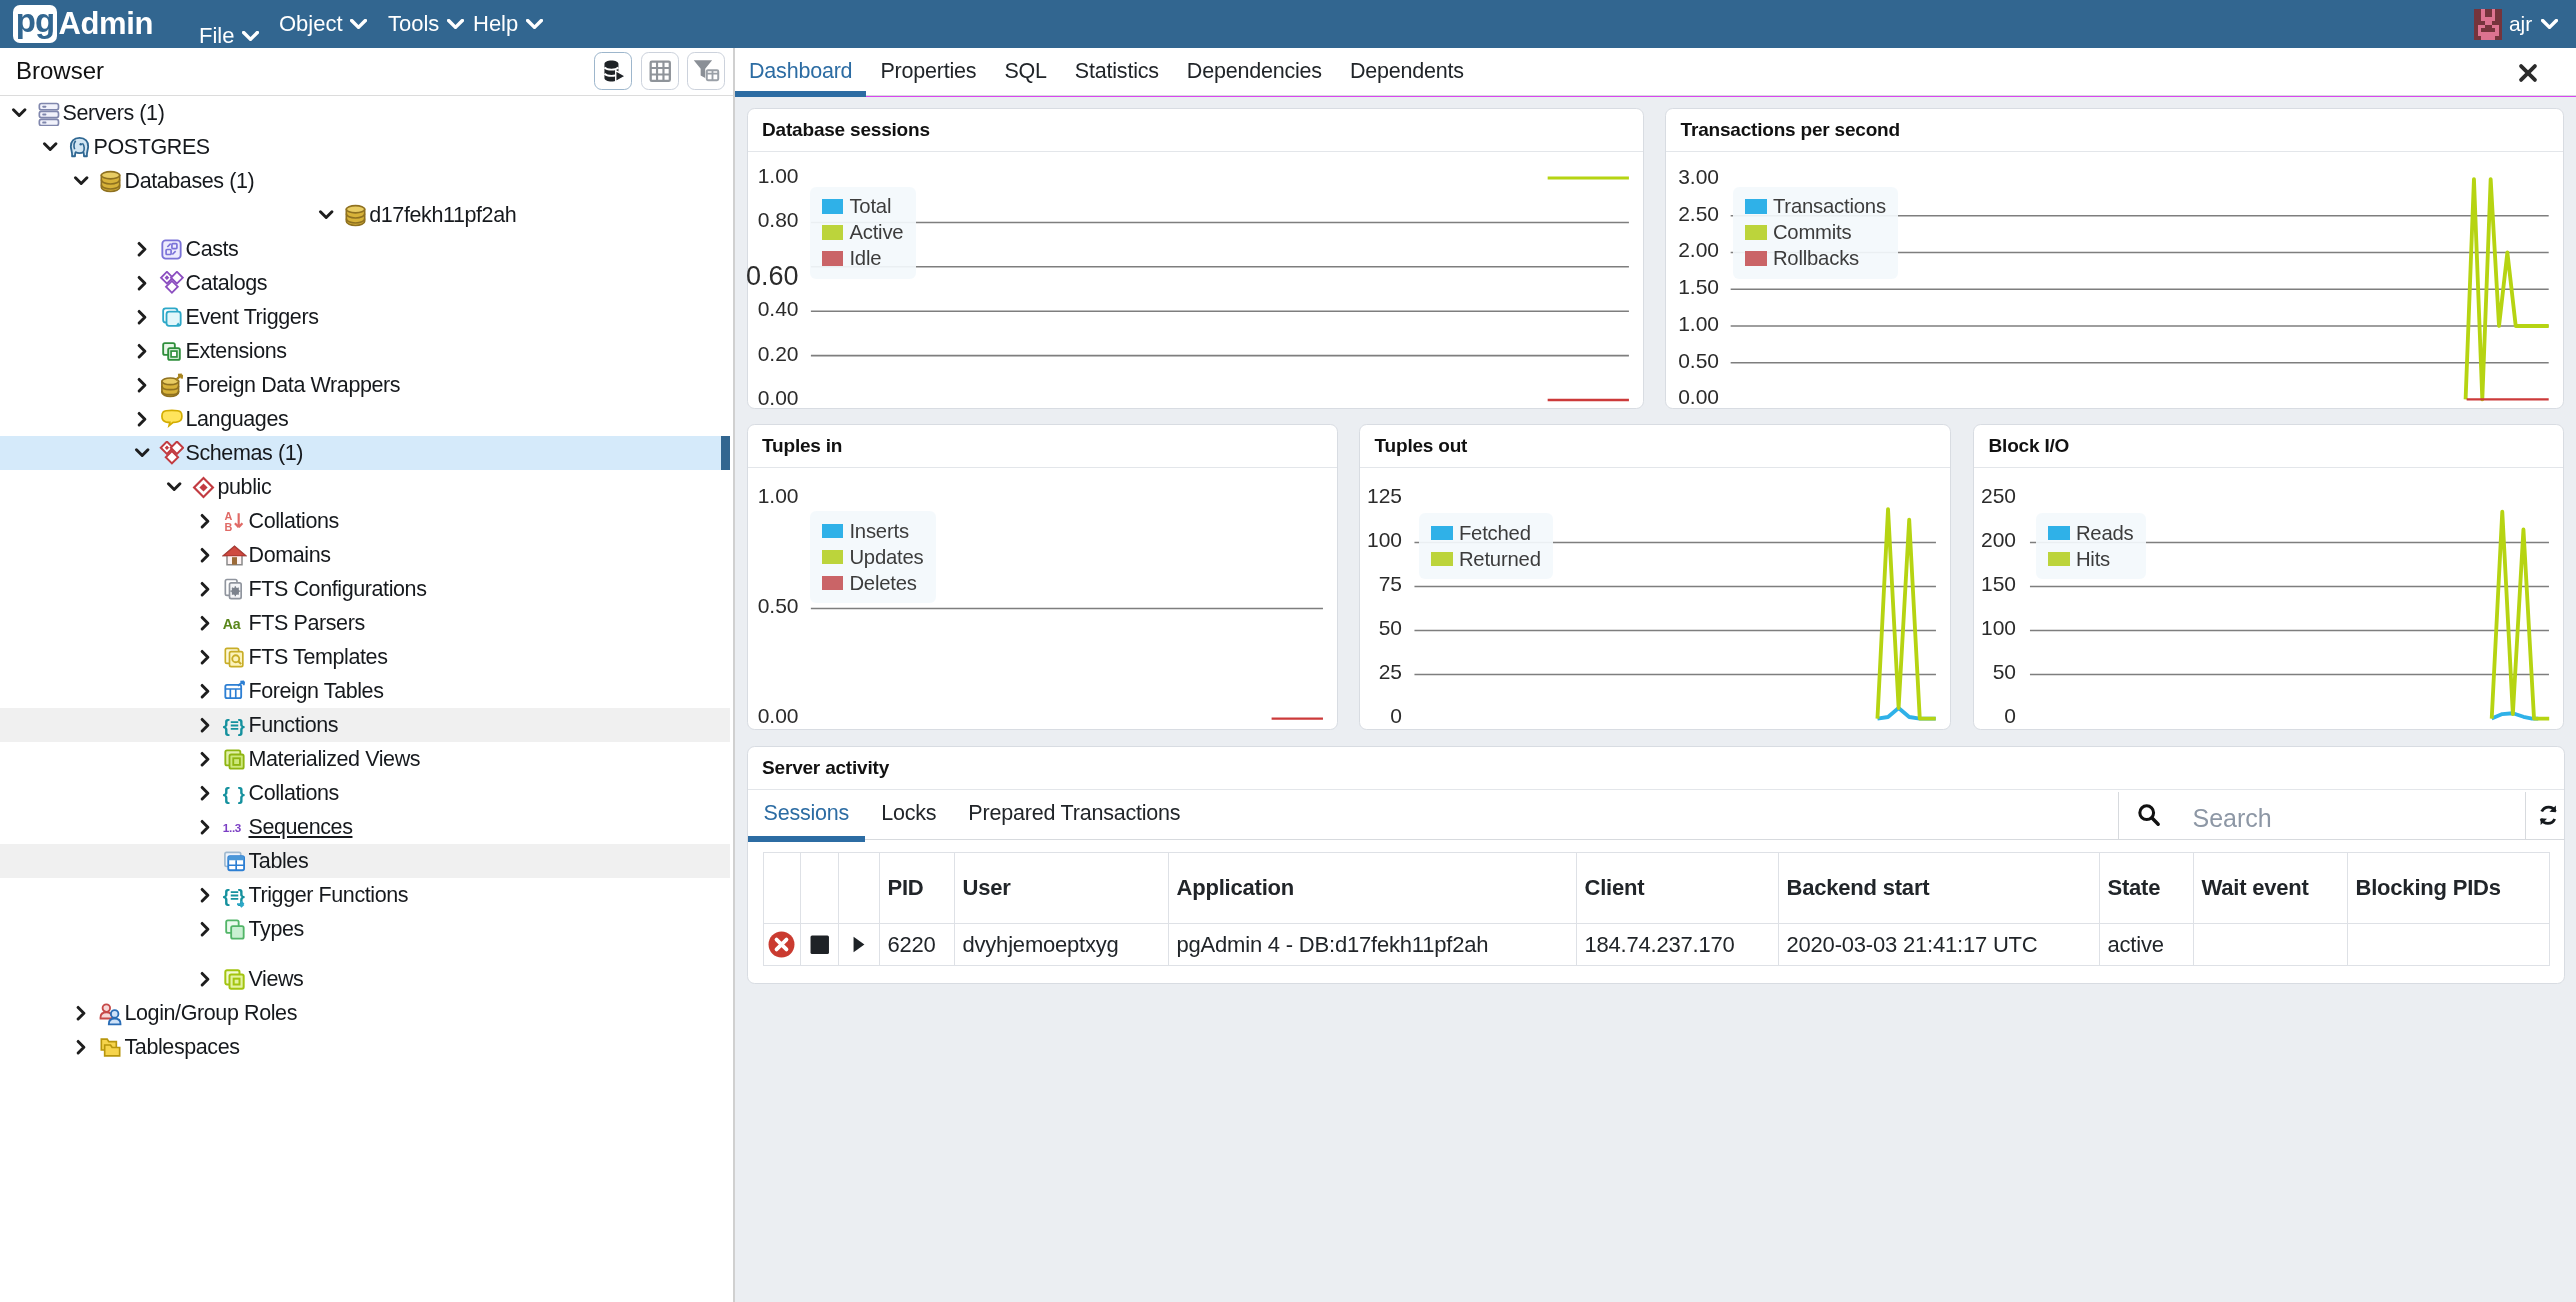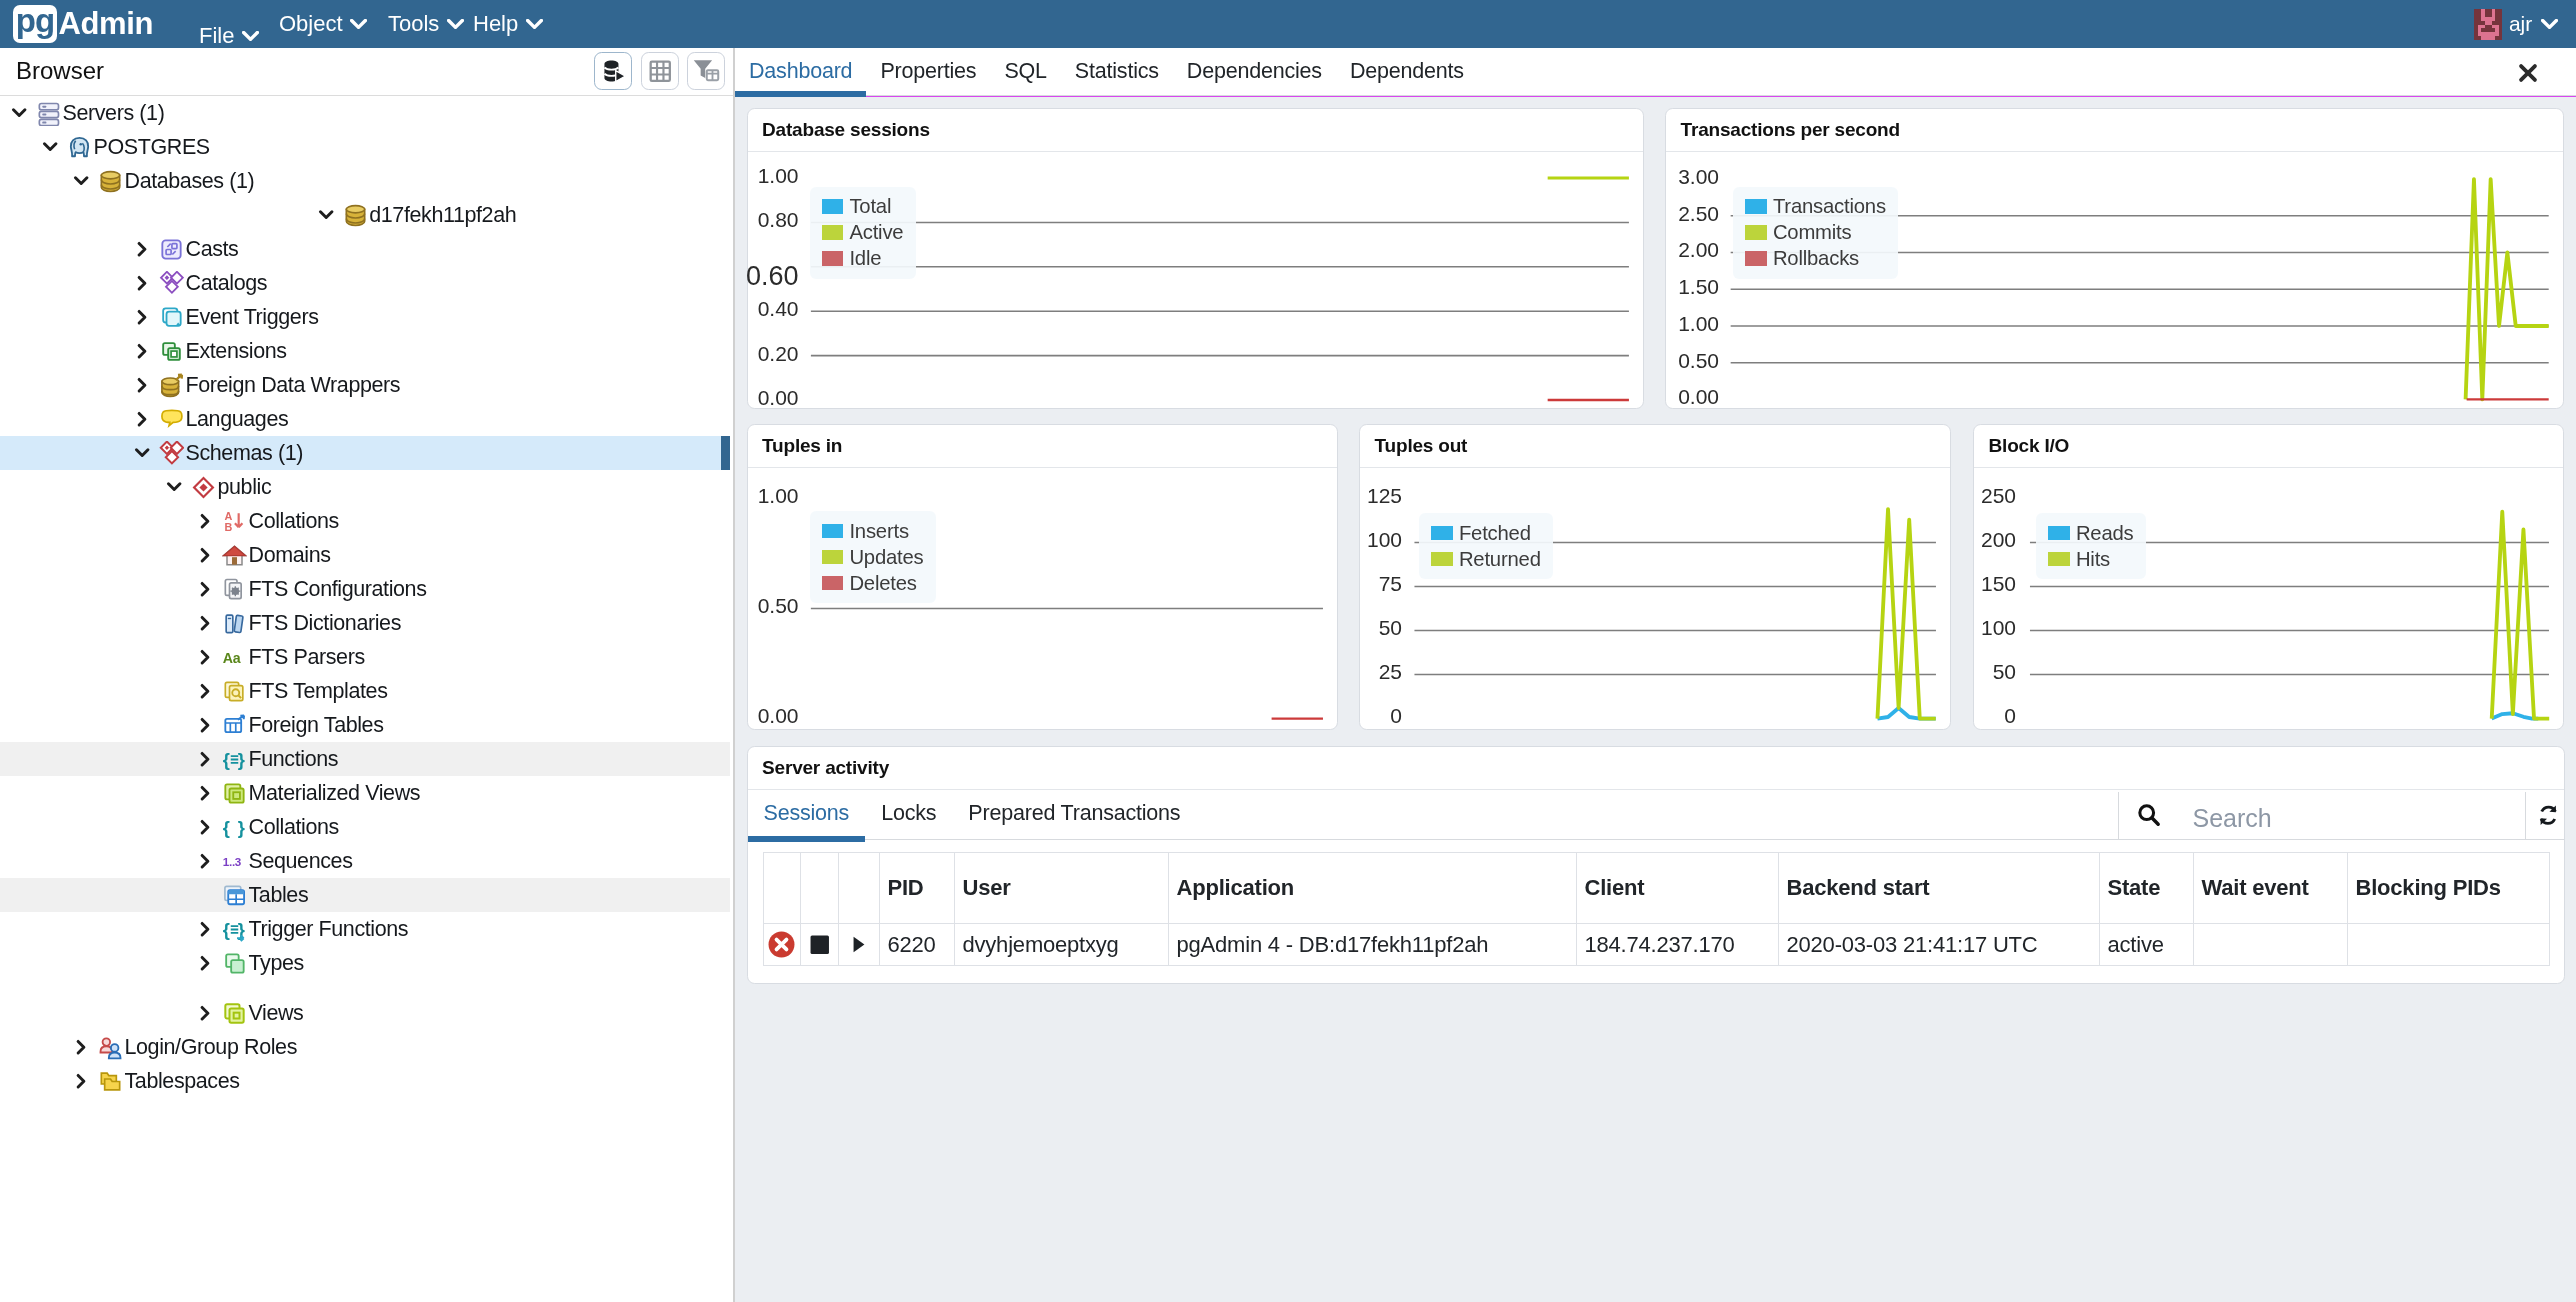--- a/index.html
+++ b/index.html
@@ -339,33 +339,20 @@
             <path d="M16 11 L16 23 M10 17 L22 17 M12 13 L20 21 M20 13 L12 21" stroke="#7c828c" stroke-width="1.6"></path>
           </svg></div>
         <span>FTS Configurations</span>
       </div>
 <div class="trow" style="padding-left:196px;">
         <div class="chev">
           <svg width="18.4" height="18.4" viewBox="0 0 24 24">
             <path d="M8 4.5 L15.5 12 L8 19.5" fill="none" stroke="#1e1e1e" stroke-width="3.9" stroke-linecap="round" stroke-linejoin="round"></path>
           </svg>
         </div>
-        <div class="ticon"><svg width="23" height="23" viewBox="0 0 30 30">
-            <rect x="5" y="5" width="8" height="21" rx="1.5" fill="#dcebfa" stroke="#38699e" stroke-width="2"></rect>
-            <rect x="16" y="5.5" width="8" height="20" rx="1.5" fill="#bcd7f1" stroke="#38699e" stroke-width="2" transform="rotate(8 20 15)"></rect>
-            <path d="M7 9 L11 9" stroke="#38699e" stroke-width="1.6"></path>
-          </svg></div>
-        <span>FTS Dictionaries</span>
-      </div>
-<div class="trow" style="padding-left:196px;">
-        <div class="chev">
-          <svg width="18.4" height="18.4" viewBox="0 0 24 24">
-            <path d="M8 4.5 L15.5 12 L8 19.5" fill="none" stroke="#1e1e1e" stroke-width="3.9" stroke-linecap="round" stroke-linejoin="round"></path>
-          </svg>
-        </div>
         <div class="ticon"><svg width="23" height="23" viewBox="0 0 30 30" style="font-size:28px">
             <text x="1" y="21" font-size="17" font-weight="bold" fill="#59861a" font-family="Liberation Sans">Aa</text>
           </svg></div>
         <span>FTS Parsers</span>
       </div>
 <div class="trow" style="padding-left:196px;">
         <div class="chev">
           <svg width="18.4" height="18.4" viewBox="0 0 24 24">
             <path d="M8 4.5 L15.5 12 L8 19.5" fill="none" stroke="#1e1e1e" stroke-width="3.9" stroke-linecap="round" stroke-linejoin="round"></path>
           </svg>
@@ -422,21 +409,21 @@
           <svg width="18.4" height="18.4" viewBox="0 0 24 24">
             <path d="M8 4.5 L15.5 12 L8 19.5" fill="none" stroke="#1e1e1e" stroke-width="3.9" stroke-linecap="round" stroke-linejoin="round"></path>
           </svg>
         </div>
         <div class="ticon"><svg width="23" height="23" viewBox="0 0 30 30" style="font-size:28px">
             <text x="1" y="23" font-size="22" font-weight="bold" fill="#15919e" font-family="Liberation Sans">{</text>
             <text x="19" y="23" font-size="22" font-weight="bold" fill="#15919e" font-family="Liberation Sans">}</text>
           </svg></div>
         <span>Collations</span>
       </div>
-<div class="trow" style="padding-left:196px;">
+<div class="trow" style="padding-left:196px;text-decoration:underline;">
         <div class="chev">
           <svg width="18.4" height="18.4" viewBox="0 0 24 24">
             <path d="M8 4.5 L15.5 12 L8 19.5" fill="none" stroke="#1e1e1e" stroke-width="3.9" stroke-linecap="round" stroke-linejoin="round"></path>
           </svg>
         </div>
         <div class="ticon"><svg width="23" height="23" viewBox="0 0 30 30" style="font-size:28px">
             <text x="1" y="20" font-size="14" font-weight="bold" fill="#7b3fc4" font-family="Liberation Sans">1..3</text>
           </svg></div>
         <span>Sequences</span>
       </div>

